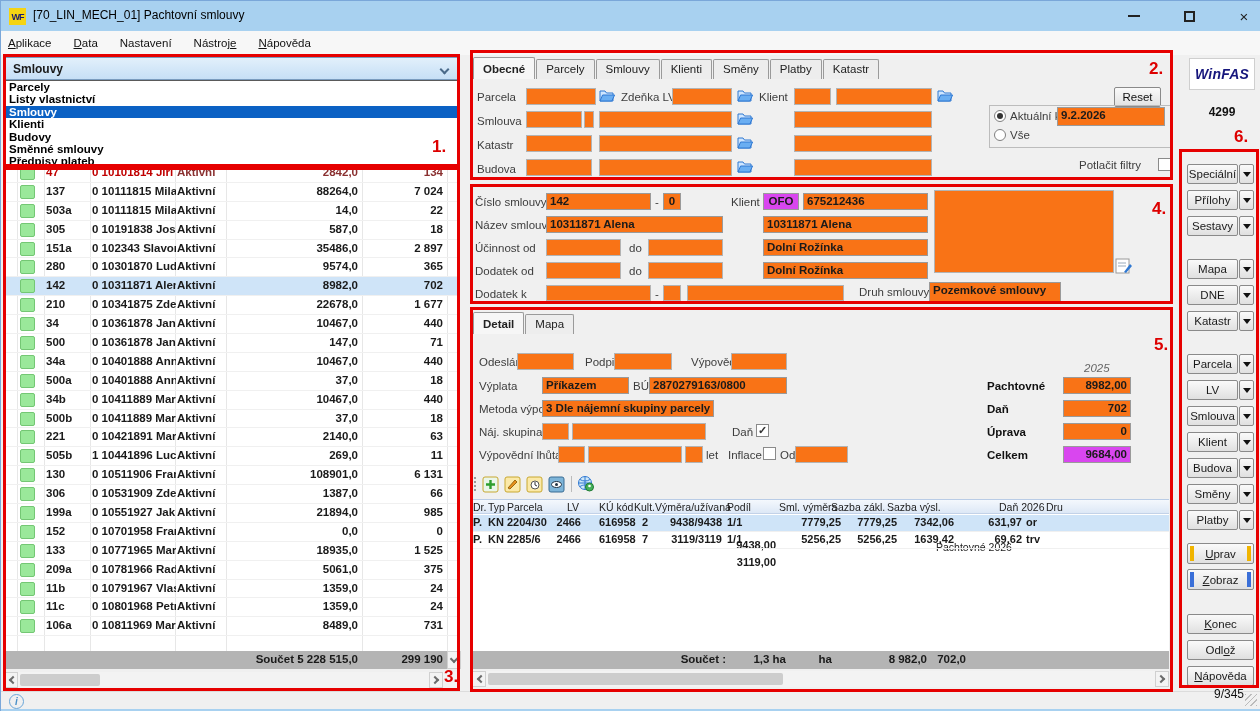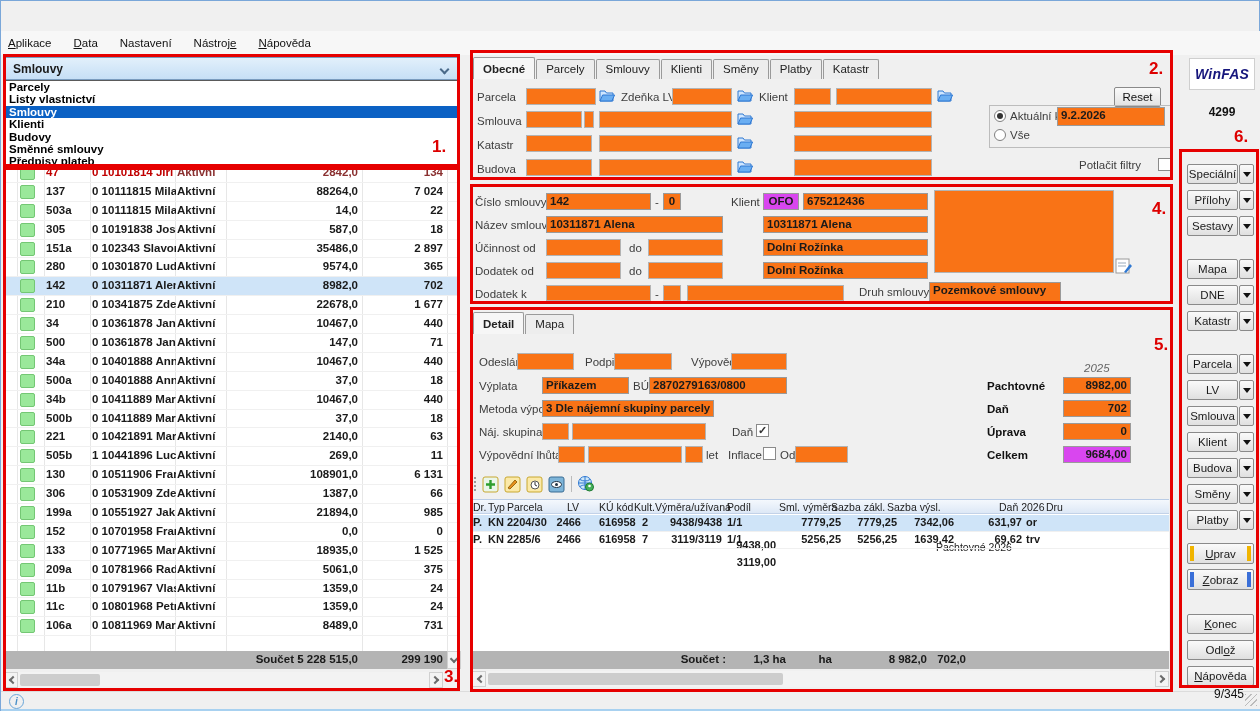--- a/index.html
+++ b/index.html
@@ -116,20 +116,31 @@
   .statusbar .edge { position:absolute; left:0; bottom:0; width:1260px; height:3px; background:#a8d1f0; }
   .grip { position:absolute; right:2px; bottom:4px; width:12px; height:12px; background:repeating-linear-gradient(135deg,#bbb 0 1px,transparent 1px 4px); }
   .counter { position:absolute; left:1185px; top:686px; width:58px; text-align:right; font-size:12px; color:#111; }
   .info-ico { position:absolute; left:8px; top:693px; width:15px; height:15px; border:1px solid #6aa6d8; border-radius:50%; color:#4a90c8; font-size:10px; font-style:italic; font-weight:bold; text-align:center; line-height:13px; }
 </style>
 </head>
 <body>
 
 <div id="app">
 
+  <div class="titlebar">
+    <div class="app-icon">WF</div>
+    <div class="title-text">[70_LIN_MECH_01] Pachtovní smlouvy</div>
+    <div class="win-btn" style="left:1110px;">
+        <div style="width:12px;height:2px;background:#222;"></div>
+      </div>
+    <div class="win-btn" style="left:1165px;">
+        <div style="width:11px;height:11px;border:2px solid #222;"></div>
+      </div>
+    <div class="win-btn" style="left:1220px;">×</div>
+  </div>
 
   <div class="menubar">
     <span class="menu-item"><u>A</u>plikace</span>
     <span class="menu-item"><u>D</u>ata</span>
     <span class="menu-item">Nastavení</span>
     <span class="menu-item">Nástroj<u>e</u></span>
     <span class="menu-item"><u>N</u>ápověda</span>
   </div>
 
   <div class="browser-table">

